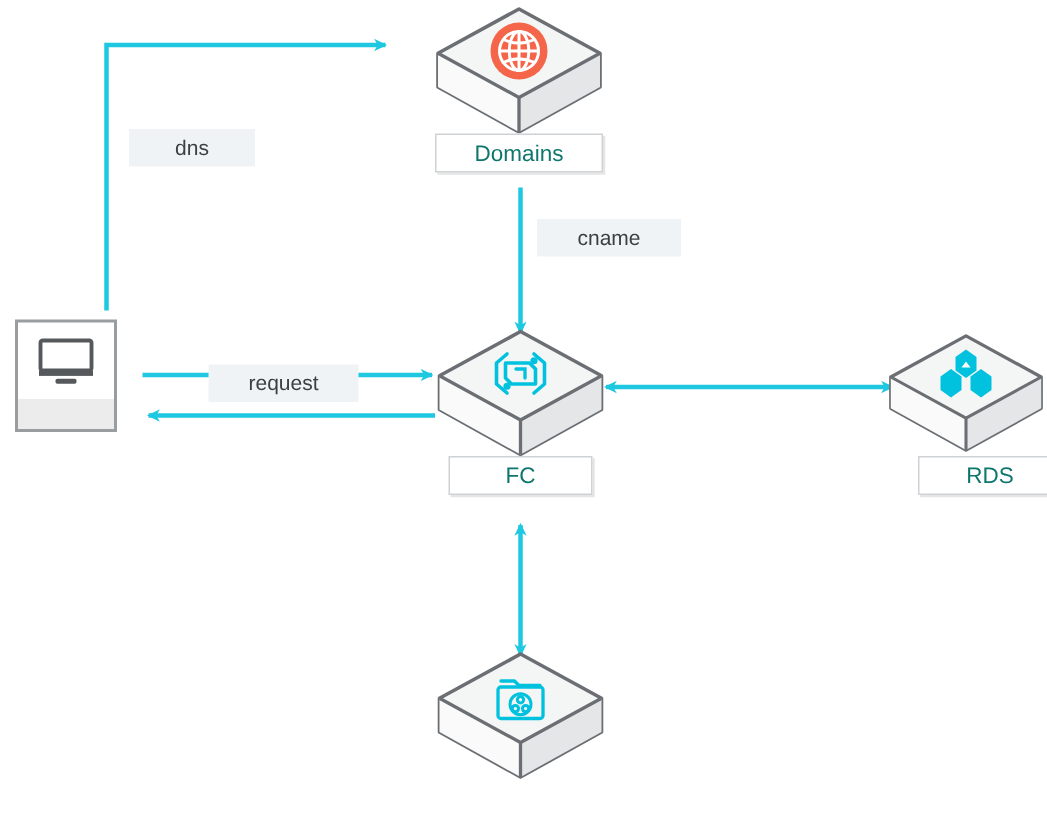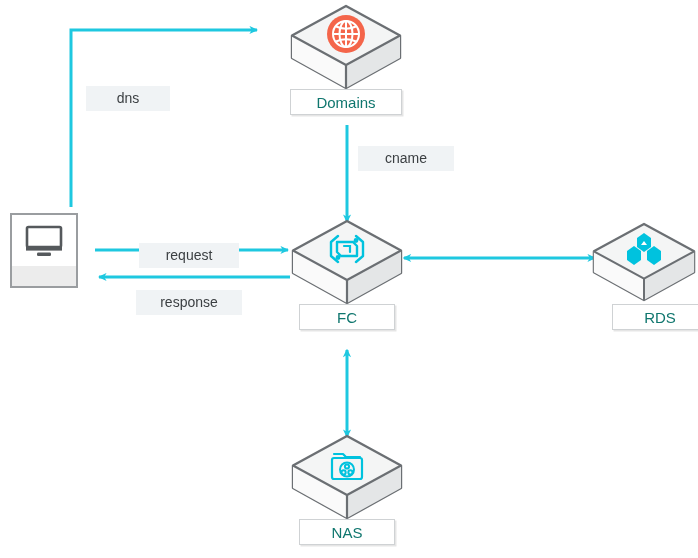--- a/index.html
+++ b/index.html
@@ -99,21 +99,20 @@
       <path d="M347,350 L347,437" fill="none" stroke="#1ec8e0" stroke-width="3" marker-end="url(#ah)" marker-start="url(#ah-start)"></path>
     </g>
   </svg>
 
   <div class="edge-label" style="left:86px;top:86px;width:84px;">dns</div>
 
   <div class="edge-label" style="left:358px;top:146px;width:96px;">cname</div>
 
   <div class="edge-label" style="left:139px;top:213px;width:100px;margin-top:30px;">request</div>
 
-  <div class="edge-label" style="left:136px;top:290px;width:106px;">response</div>
 
   <div class="node" style="left:10px;top:213px;width:82px;height:120px;">
 
     <div class="client-box" style="left:0;top:0;width:68px;height:75px;">
       <div class="client-floor"></div>
       <div class="cube-icon" style="left:0;top:0;width:64px;height:54px;">
         <svg width="42" height="34" viewBox="0 0 42 34">
           <rect x="4" y="2" width="34" height="20" rx="1.5" fill="#ffffff" stroke="#55595c" stroke-width="2.6"></rect>
           <rect x="3" y="22" width="36" height="3.6" fill="#55595c"></rect>
           <rect x="14" y="27.5" width="14" height="3.4" rx="1.2" fill="#55595c"></rect>
@@ -212,16 +211,15 @@
           <rect x="6" y="12" width="30" height="21" rx="2"></rect>
         </g>
         <g fill="none" stroke="#00c2de" stroke-width="2">
           <circle cx="21" cy="23.5" r="7"></circle>
           <circle cx="21" cy="20.5" r="2.1"></circle>
           <circle cx="17.6" cy="26.4" r="2.1"></circle>
           <circle cx="24.4" cy="26.4" r="2.1"></circle>
         </g>
       </svg>
     </div>
-    <div class="caption" style="left:0;top:85px;width:96px;margin-left:8px;">NAS</div>
   </div>
 
 </div>
 
 </body></html>

